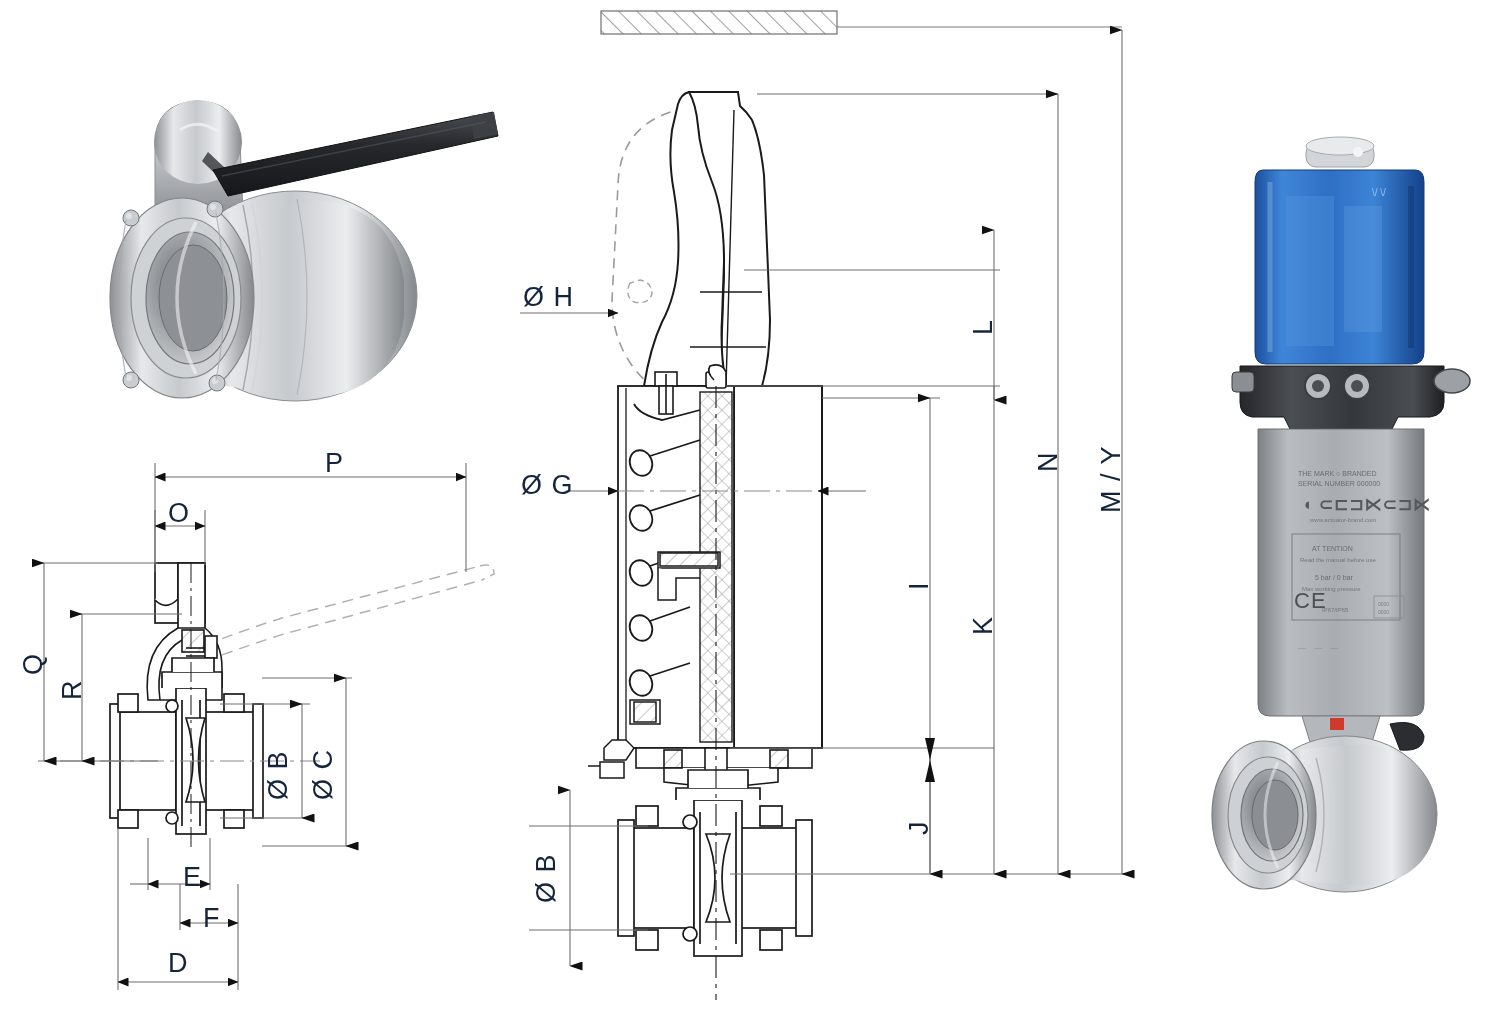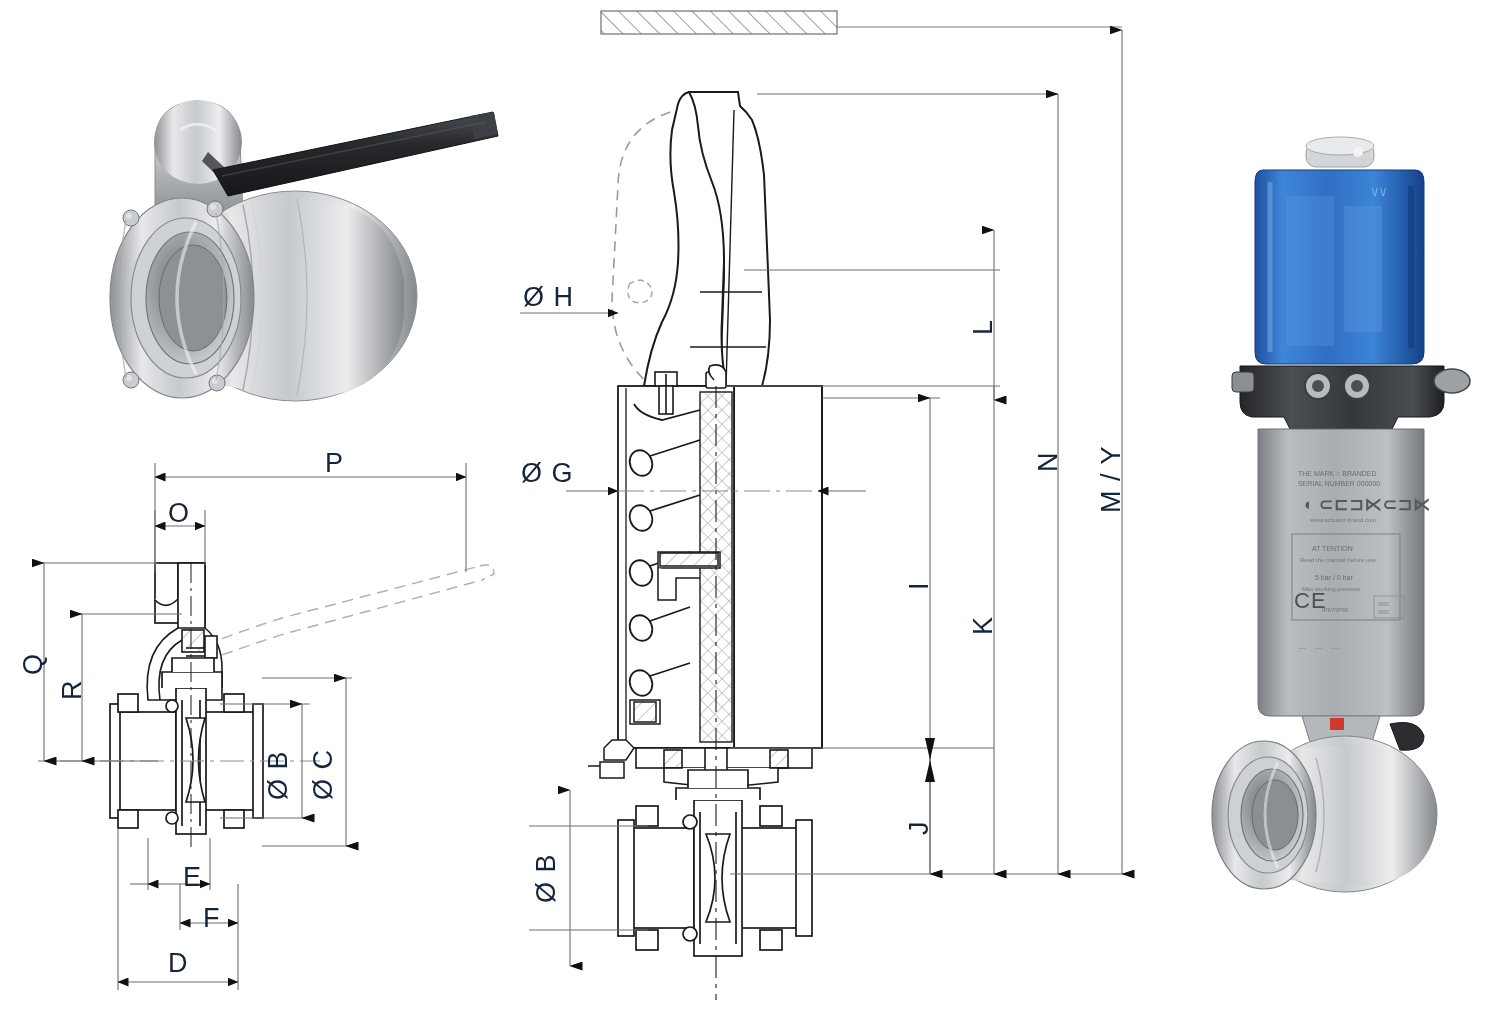--- a/index.html
+++ b/index.html
@@ -443,21 +443,21 @@
         <line x1="118" y1="828" x2="118" y2="990"></line>
         <line x1="238" y1="930" x2="238" y2="990"></line>
         <line x1="118" y1="982" x2="238" y2="982" marker-start="url(#arS)" marker-end="url(#ar)"></line>
       </g>
 
     </g>
   </svg>
 
   <div class="dimlabel rot" style="left:523px; top:284px;text-align:right;">Ø H</div>
 
-  <div class="dimlabel rot" style="left:521px; top:460px;">Ø G</div>
+  <div class="dimlabel rot" style="left:521px; top:472px;">Ø G</div>
 
   <div class="dimlabel rot" style="left:533px; top:903px; transform:rotate(-90deg);">Ø B</div>
 
   <div class="dimlabel rot" style="left:970px; top:335px; transform:rotate(-90deg);">L</div>
 
   <div class="dimlabel rot" style="left:906px; top:590px; transform:rotate(-90deg);">I</div>
 
   <div class="dimlabel rot" style="left:906px; top:835px; transform:rotate(-90deg);">J</div>
 
   <div class="dimlabel rot" style="left:970px; top:635px; transform:rotate(-90deg);">K</div>

